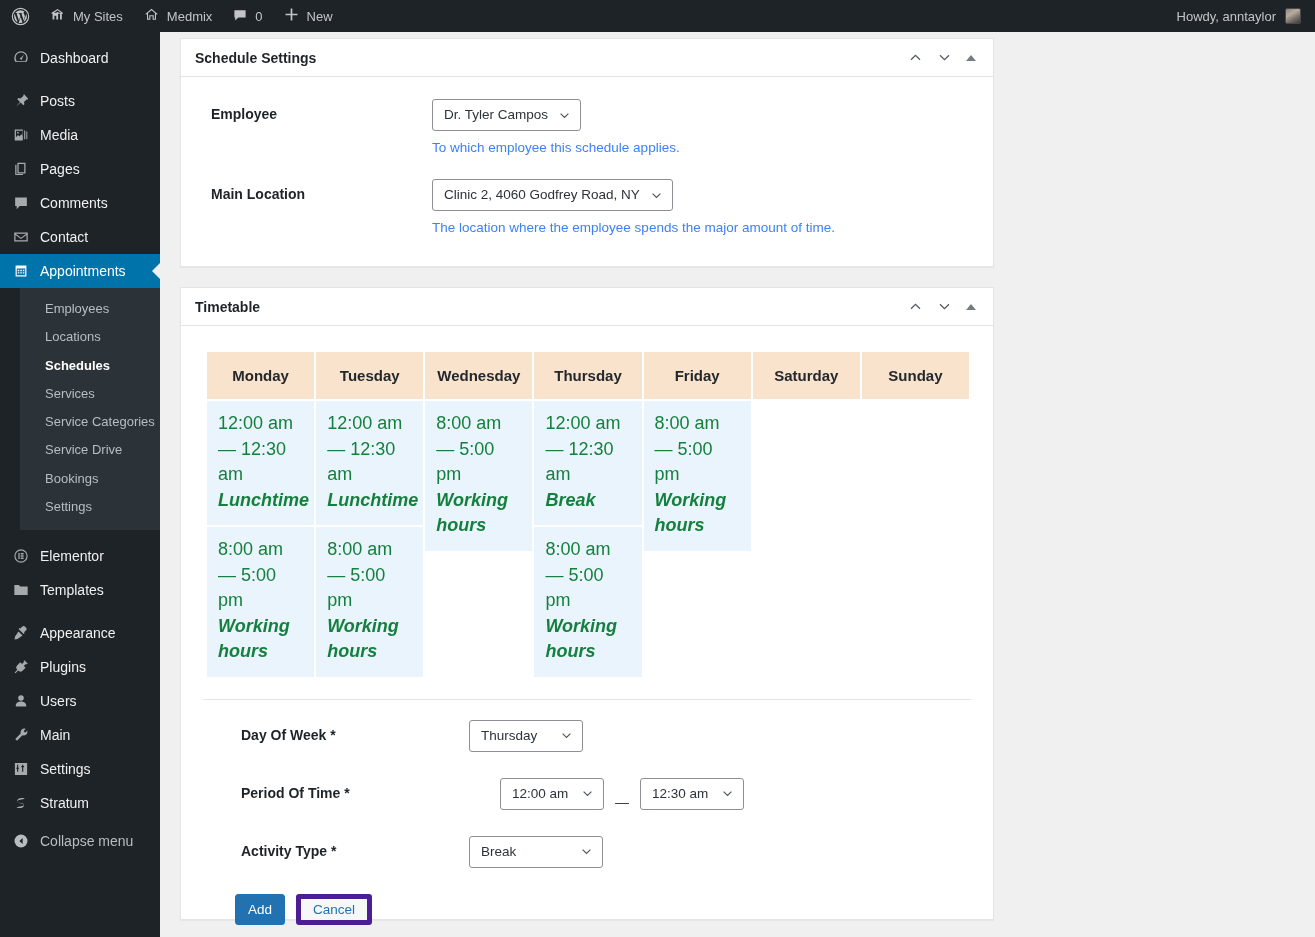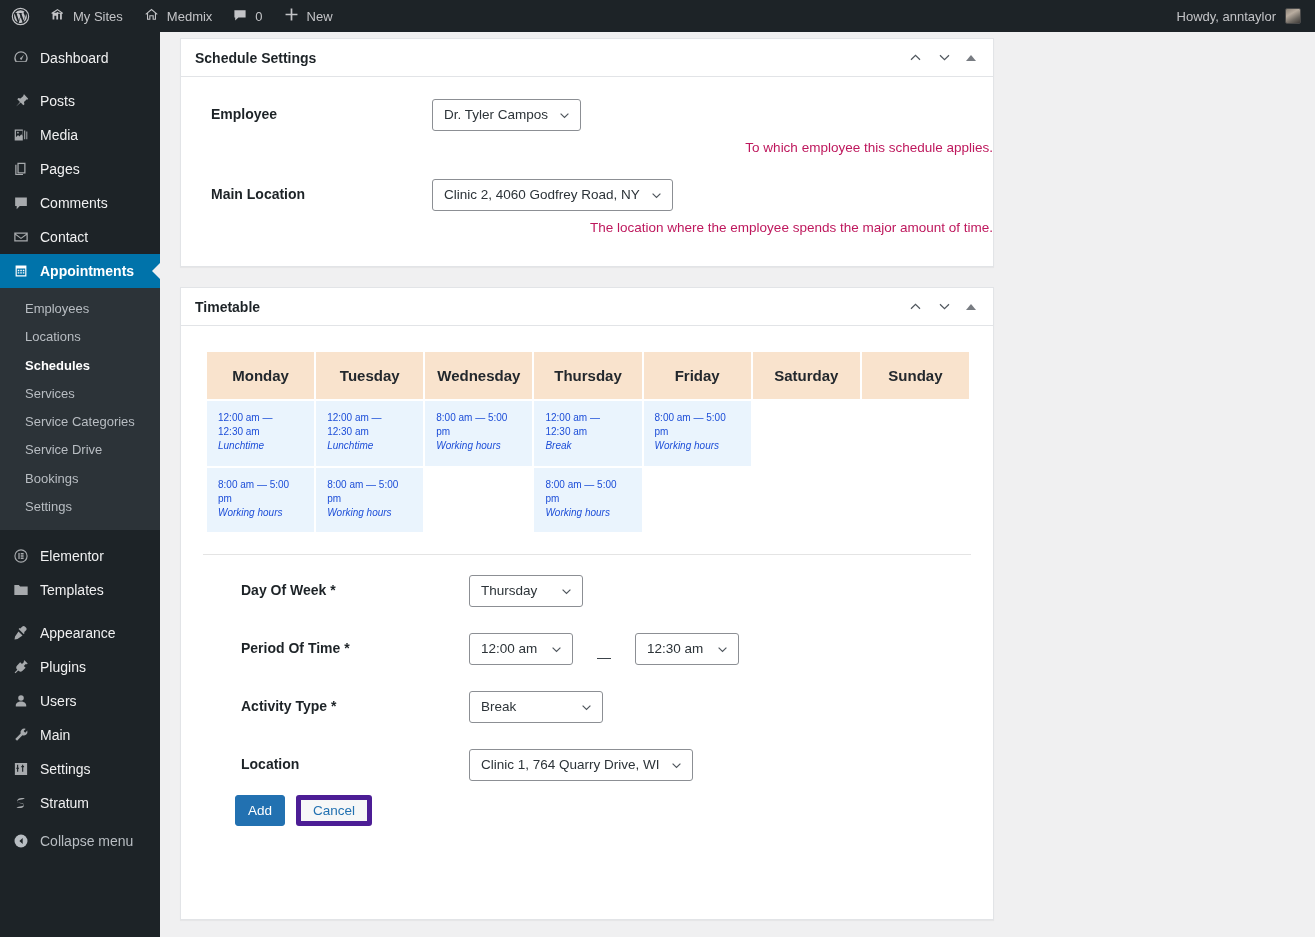--- a/index.html
+++ b/index.html
@@ -36,29 +36,29 @@
   #sidebar{
     position:absolute; top:32px; left:0; width:160px; height:905px;
     background:#1d2327; color:#f0f0f1; font-size:14px; z-index:40;
   }
   .menu-item{
     display:flex; align-items:center; gap:9px;
     height:34px; padding:0 0 0 11px; color:#f0f0f1; position:relative;
   }
   .menu-item .mlabel{ line-height:1; padding-bottom:1px; }
   .menu-item .micon{ width:20px; height:20px; display:flex; align-items:center; justify-content:center; color:#a7aaad; flex:0 0 20px;}
-  .menu-item.current{ background:#0073aa; color:#fff; font-weight:700; }
+  .menu-item.current{ background:#0073aa; color:#fff; font-weight:400; }
   .menu-item.current .micon{ color:#fff; }
   .menu-item.current::after{
     content:""; position:absolute; right:0; top:50%; margin-top:-8px;
     border-style:solid; border-width:8px 8px 8px 0;
     border-color:transparent #f0f0f1 transparent transparent;
   }
   .menu-sep{ height:9px; }
-  .submenu{ background:#2c3338; padding:7px 0 9px; }
+  .submenu{ background:#2c3338; padding:7px 0 9px;margin-left:20px; }
   .submenu a{
     display:block; padding:6px 0 6px 25px; font-size:13px; color:#b8bdc2; line-height:1.25;
   }
   .submenu a.current{ color:#fff; font-weight:bold; }
   .collapse{ color:#b8bdc2; margin-top:4px; }
   .collapse .micon{ color:#b8bdc2; }
 
   
   #content{ position:absolute; top:32px; left:160px; width:1257px; height:905px; }
   .panel{
@@ -84,49 +84,49 @@
   .panel-body{ padding:22px 0 0 0; }
 
   .frow{ display:flex; align-items:flex-start; padding:0 0 0 14px; }
   .flabel{
     width:221px; flex:0 0 221px; font-size:14px; font-weight:bold; color:#1d2327;
     padding-top:7px;
     margin-left:16px;
   }
   .flabel .req{ color:#1d2327; font-weight:bold; }
   .fctrl{ flex:1; }
-  .fdesc{ font-size:13.5px; color:#be185d; margin-top:9px;text-align:right; }
+  .fdesc{ font-size:13.5px; color:#3b82f6; margin-top:9px; }
 
   .sel{
     display:inline-flex; align-items:center; justify-content:space-between;
     gap:10px; height:32px; padding:0 9px 0 11px;
     border:1px solid #8c8f94; border-radius:3px; background:#fff;
     font-size:13.5px; color:#2c3338; line-height:1; white-space:nowrap;
   }
   .sel .cv{ width:13px; height:13px; color:#50575e; flex:0 0 13px; }
 
   
   .tt-wrap{ padding:24px 0 0 24px; }
   .tt{ width:766px; border-collapse:separate; border-spacing:2px; table-layout:fixed; }
   .tt th{
     background:#f9e3cd; color:#23282d; font-size:15px; font-weight:bold;
     height:47px; text-align:center; vertical-align:middle; padding:4px;
   }
   .tt td{ vertical-align:top; padding:0; }
   .cell{
     background:#eaf4fd; padding:10px 18px 12px 11px;
-    font-size:10px; color:#1d4ed8; line-height:1.42; margin-bottom:2px;
-  }
-  .cell .act{ font-style:italic; }
+    font-size:18px; color:#15803d; line-height:1.42; margin-bottom:2px;
+  }
+  .cell .act{ font-style:italic;font-weight:bold; }
   .divider{ height:1px; background:#e4e4e4; margin:18px 22px 0 22px; }
 
   .form-area{ padding:20px 0 0 10px; }
   .form-area .frow{ margin-bottom:26px; padding-left:10px; }
   .form-area .flabel{ width:228px; flex:0 0 228px; }
-  .range{ display:flex; align-items:flex-end; gap:24px; }
+  .range{ display:flex; align-items:flex-end; gap:11px;margin-left:31px; }
   .dash{ color:#3c434a; font-size:14px; }
 
   .btnrow{ display:flex; gap:11px; padding:0 0 0 20px;align-items:center; }
   .btn{
     height:31px; padding:0 12px; border-radius:3px; font-size:13.5px;
     display:inline-flex; align-items:center; line-height:1;
   }
   .btn-primary{ background:#2271b1; border:1px solid #2271b1; color:#fff; }
   .btn-secondary{ background:#f6f7f7; border:5px solid #4c1d95; color:#2271b1; }
 </style>
@@ -529,31 +529,20 @@
           <div class="fctrl">
             <div class="sel" style="min-width:134px;">
               <span>Break</span>
               <svg class="cv" viewBox="0 0 20 20" fill="none" stroke="currentColor" stroke-width="1.8">
                   <path d="M4 7l6 6 6-6"></path>
                 </svg>
             </div>
           </div>
         </div>
 
-        <div class="frow" style="margin-bottom:14px;">
-          <div class="flabel">Location</div>
-          <div class="fctrl">
-            <div class="sel">
-              <span>Clinic 1, 764 Quarry Drive, WI</span>
-              <svg class="cv" viewBox="0 0 20 20" fill="none" stroke="currentColor" stroke-width="1.8">
-                  <path d="M4 7l6 6 6-6"></path>
-                </svg>
-            </div>
-          </div>
-        </div>
 
         <div class="btnrow">
           <button class="btn btn-primary">Add</button>
           <button class="btn btn-secondary">Cancel</button>
         </div>
 
       </div>
     </div>
   </div>
 </div>

